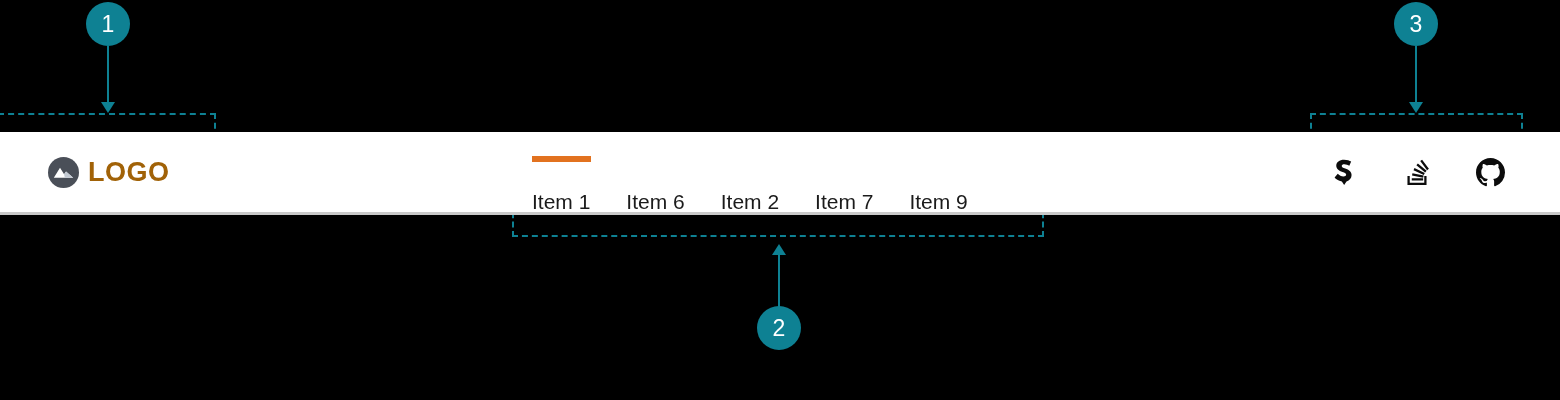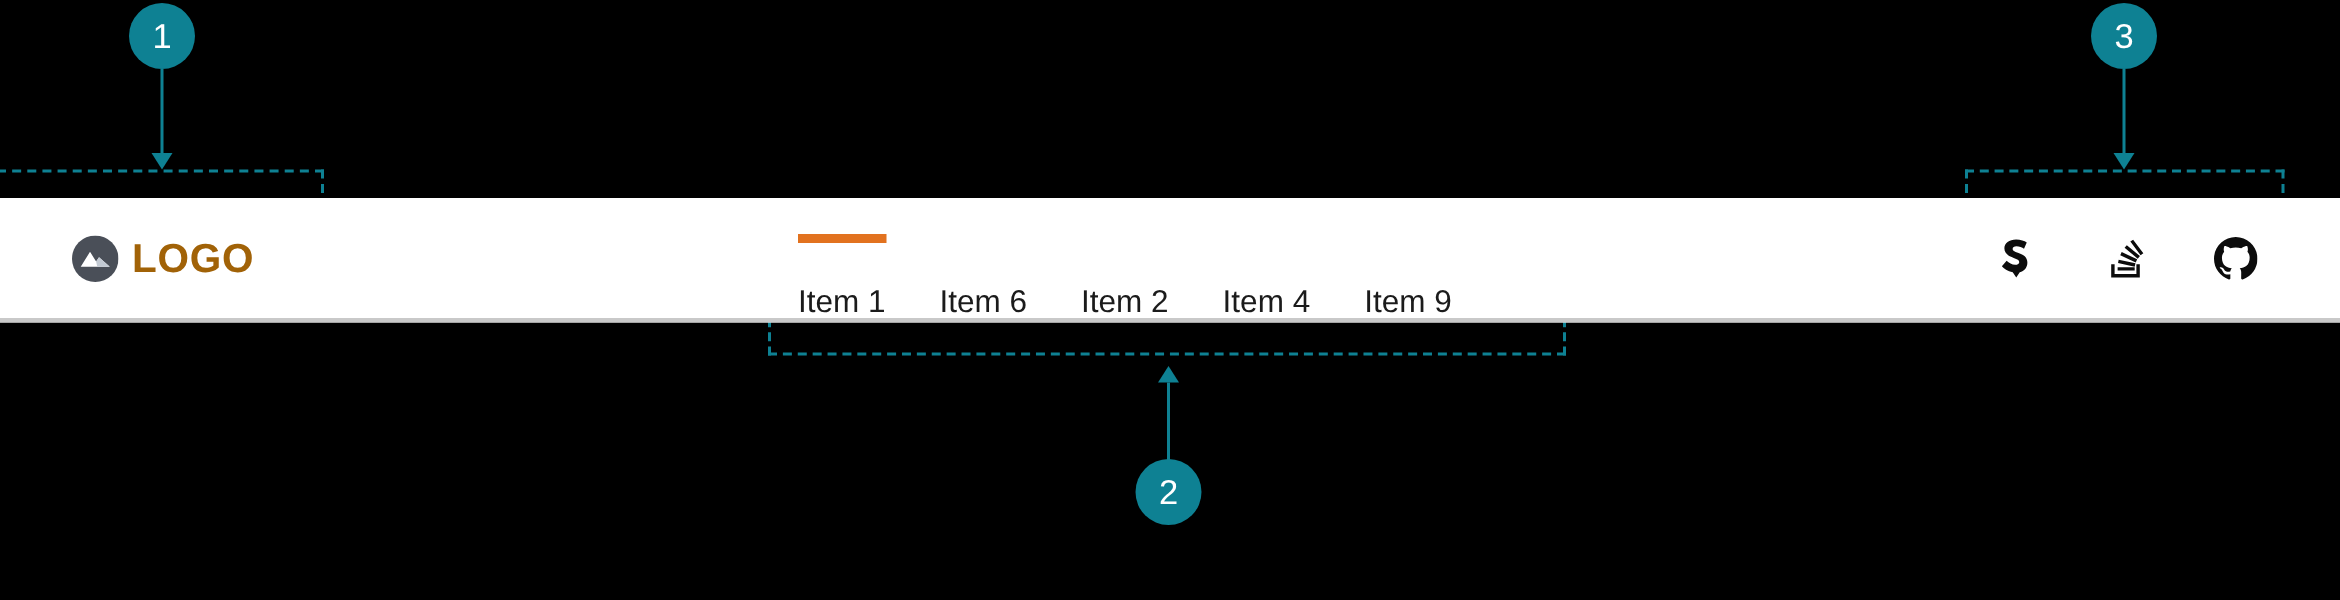--- a/index.html
+++ b/index.html
@@ -182,21 +182,21 @@
           <path d="M16.6 17.9 L18.6 15 L26 21.5 L17.4 21.5 Z" fill="#c3cad3"></path>
         </svg>
       </span>
       <span class="brand-text">LOGO</span>
     </a>
 
     <nav class="nav">
       <a class="nav-item active" href="#">Item 1</a>
       <a class="nav-item" href="#">Item 6</a>
       <a class="nav-item" href="#">Item 2</a>
-      <a class="nav-item" href="#">Item 4</a>
+      <a class="nav-item" href="#">Item 7</a>
       <a class="nav-item" href="#">Item 9</a>
     </nav>
 
     <div class="social">
 
       <a class="social-link" href="#">
         <span>
           <svg viewBox="0 0 24 32" width="20" height="27" aria-hidden="true">
             <path fill="currentColor" d="M12.1 0.6c3.6 0 6.7 1.1 8.5 2.3l-2.2 5c-1.5-1-3.8-1.9-6-1.9-1.9 0-3.1 0.8-3.1 2.1 0 1.4 1.4 2 4.2 3 4.3 1.5 7.6 3.5 7.6 8 0 3.9-2.5 6.6-6.1 7.7l-2.8 4.2-2.8-4.2C5.2 25.9 2.2 23.7 0.7 21.9l3.8-4.3c1.8 1.8 4.3 3.2 6.8 3.2 2.1 0 3.3-0.9 3.3-2.3 0-1.5-1.5-2.2-4.4-3.2C5.9 13.8 2.7 11.8 2.7 7.6 2.7 3.6 6.5 0.6 12.1 0.6z"></path>
           </svg>

